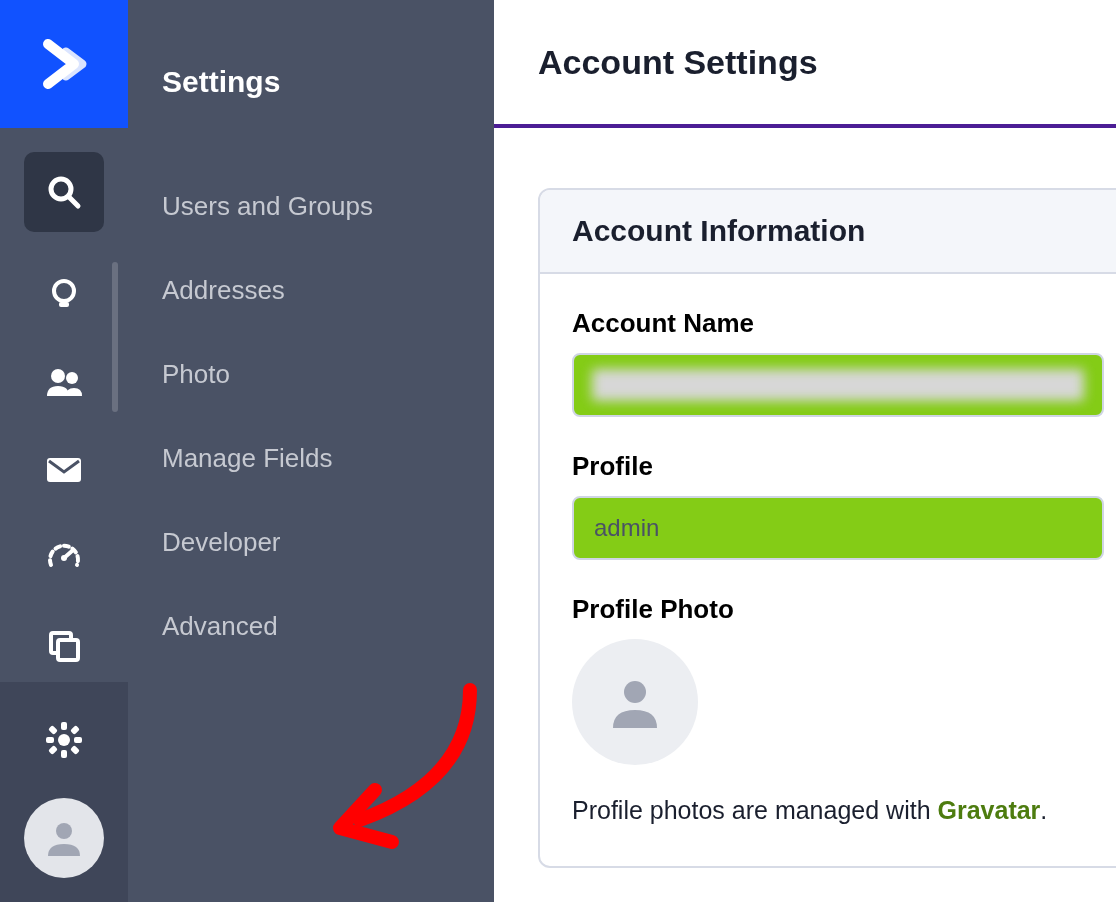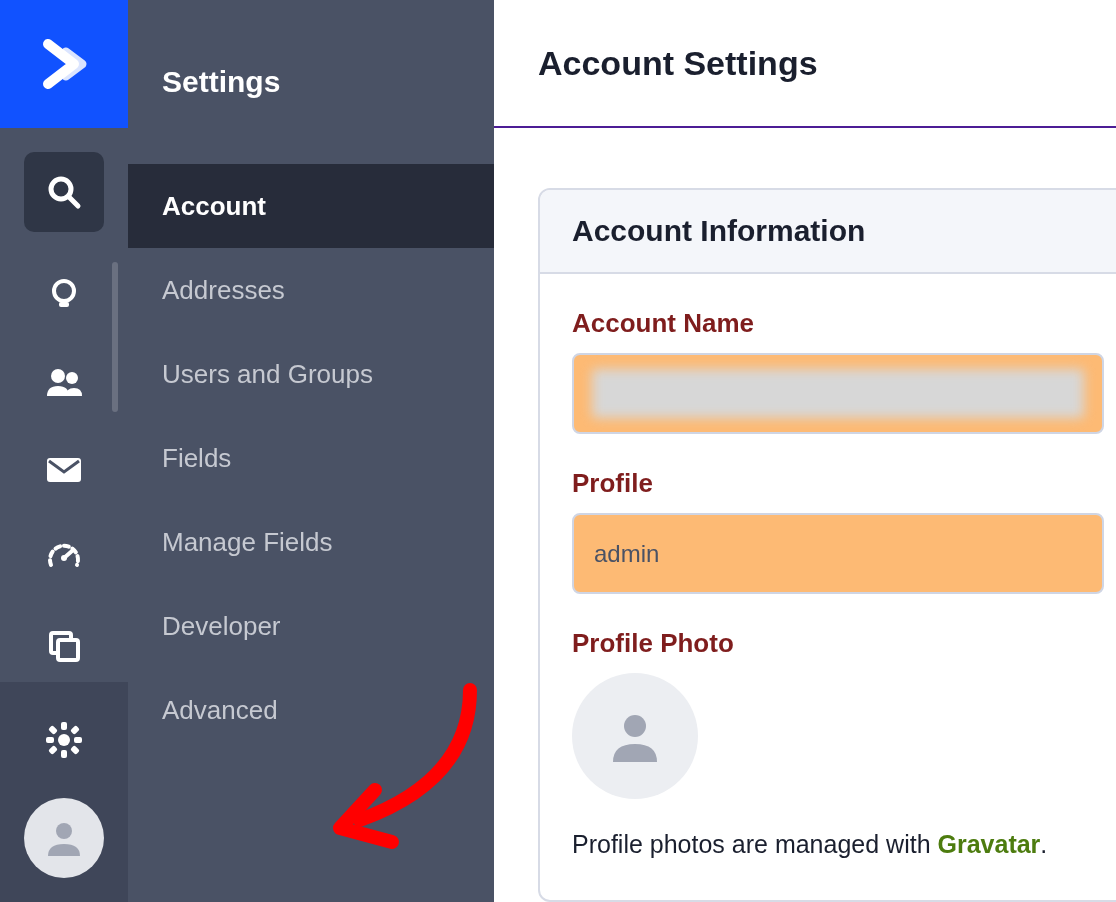--- a/index.html
+++ b/index.html
@@ -118,21 +118,21 @@
     background: #ffffff;
     display: flex;
     flex-direction: column;
     min-width: 0;
   }
   .main-header {
     height: 128px;
     display: flex;
     align-items: center;
     padding-left: 44px;
-    border-bottom: 2px solid #4c1d95;
+    border-bottom: 4px solid #4c1d95;
   }
   .main-header h1 {
     font-size: 34px;
     font-weight: 700;
     color: #1a1f2e;
   }
   .content {
     flex: 1;
     padding: 60px 0 0 44px;
     overflow: hidden;
@@ -151,33 +151,33 @@
     font-weight: 700;
     color: #1a1f2e;
   }
   .card-body {
     padding: 34px 32px 20px 32px;
   }
   .field { margin-bottom: 34px; }
   .field-label {
     font-size: 26px;
     font-weight: 700;
-    color: #7f1d1d;
+    color: #000000;
     margin-bottom: 14px;
     display: block;
   }
   .input {
     width: 100%;
-    height: 81px;
+    height: 64px;
     border: 2px solid #cfd5e4;
     border-radius: 8px;
     padding: 0 20px;
     font-size: 24px;
     color: #4a5265;
-    background: #fdba74;
+    background: #84cc16;
   }
   .input.blurred {
     color: transparent;
     position: relative;
   }
   .blur-mask {
     position: absolute;
     left: 20px; right: 20px; top: 16px; bottom: 16px;
     background: #d7d7d7;
     filter: blur(6px);
@@ -287,31 +287,28 @@
         <svg width="44" height="44" viewBox="0 0 44 44">
           <circle cx="22" cy="15" r="8" fill="#a1a6b4"></circle>
           <path d="M6 40 Q6 28 22 28 Q38 28 38 40 Z" fill="#a1a6b4"></path>
         </svg>
       </div>
     </div>
   </div>
 
   <nav class="sidebar">
     <div class="sidebar-title">Settings</div>
-    <div class="sidebar-item active">
-        <span>Account</span>
+    <div class="sidebar-item">
+        <span>Users and Groups</span>
       </div>
     <div class="sidebar-item">
         <span>Addresses</span>
       </div>
     <div class="sidebar-item">
-        <span>Users and Groups</span>
-      </div>
-    <div class="sidebar-item">
-        <span>Fields</span>
+        <span>Photo</span>
       </div>
     <div class="sidebar-item">
         <span>Manage Fields</span>
       </div>
     <div class="sidebar-item">
         <span>Developer</span>
       </div>
     <div class="sidebar-item">
         <span>Advanced</span>
       </div>

